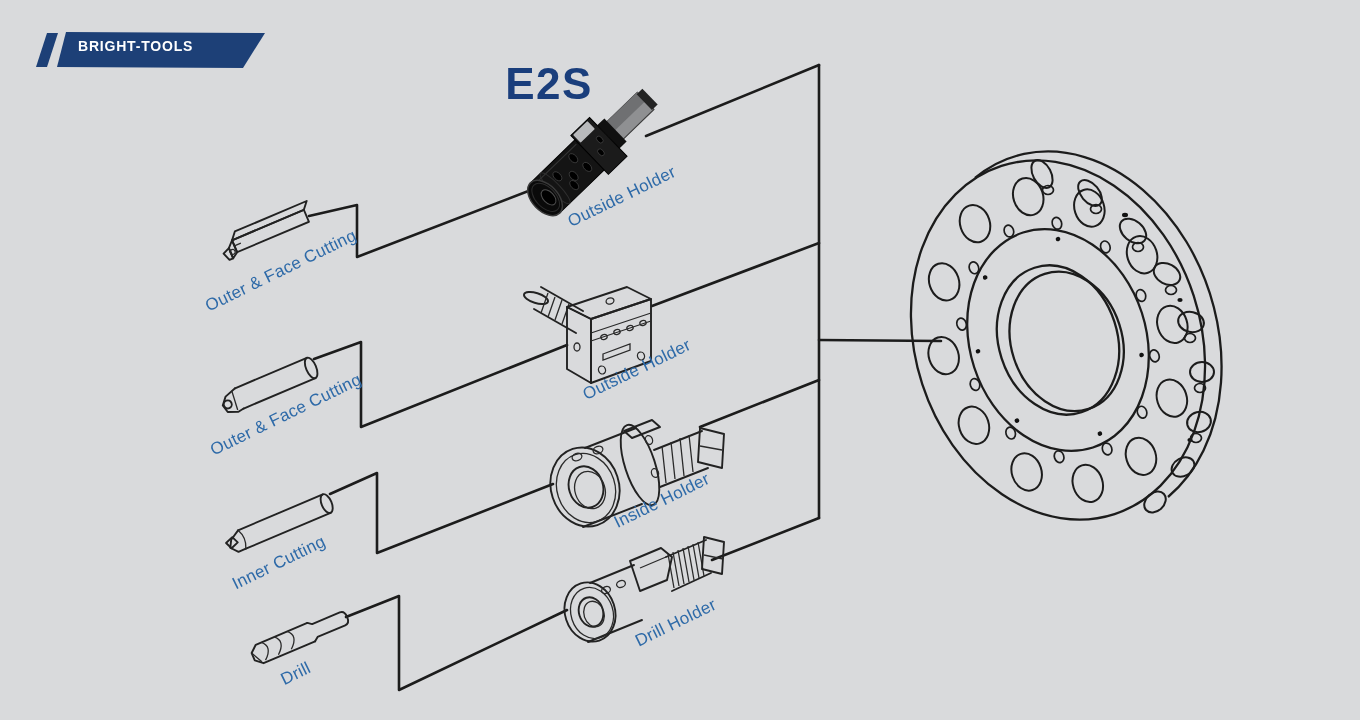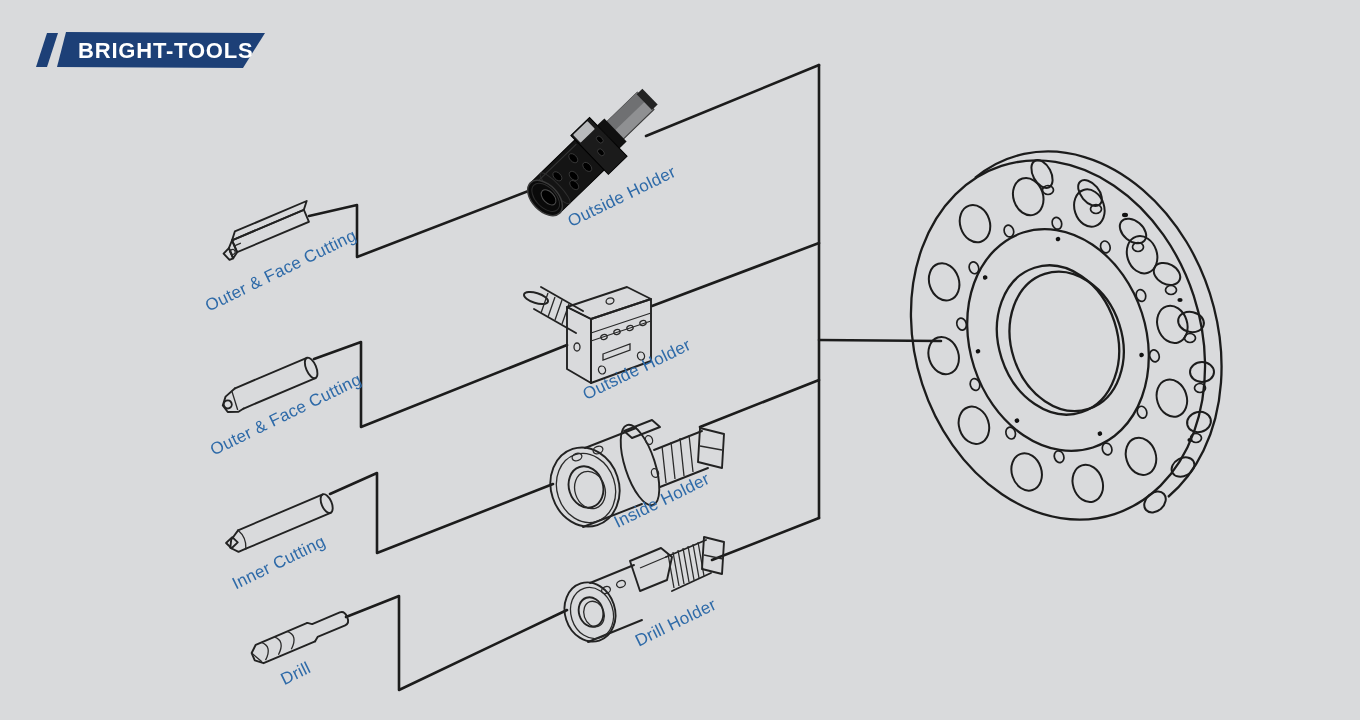--- a/index.html
+++ b/index.html
@@ -29,21 +29,21 @@
     position:absolute;white-space:nowrap;color:var(--label);
     font-size:17px;letter-spacing:.3px;
     transform:translate(-50%,-50%) rotate(-26deg);
   }
   .title{
     position:absolute;left:549px;top:84px;transform:translate(-50%,-50%);
     font-size:44px;font-weight:700;letter-spacing:1.5px;color:var(--title);
   }
   .logo-text{
     position:absolute;left:78px;top:38px;
-    font-size:22px;font-weight:800;letter-spacing:.8px;color:var(--logo_text);
+    font-size:14px;font-weight:800;letter-spacing:.8px;color:var(--logo_text);
   }
 </style>
 </head>
 <body>
 
 <div class="stage">
 
   <svg width="1360" height="720" viewBox="0 0 1360 720">
 
     <g>
@@ -234,20 +234,21 @@
         <ellipse class="disc-dot" cx="-82" cy="64" rx="3" ry="2.2"></ellipse>
         <ellipse class="disc-dot" cx="-102" cy="-14" rx="3" ry="2.2"></ellipse>
         <ellipse class="disc-dot" cx="-64" cy="-82" rx="3" ry="2.2"></ellipse>
         <ellipse class="disc-dot" cx="40" cy="-96" rx="3" ry="2.2"></ellipse>
       </g>
     </g>
   </svg>
 
   <span class="logo-text">BRIGHT-TOOLS</span>
 
+  <div class="title">E2S</div>
 
   <div class="rot-label" style="left:281px;top:271px;">Outer &amp; Face Cutting</div>
   <div class="rot-label" style="left:622px;top:197px;">Outside Holder</div>
 
   <div class="rot-label" style="left:286px;top:415px;">Outer &amp; Face Cutting</div>
   <div class="rot-label" style="left:637px;top:370px;">Outside Holder</div>
 
   <div class="rot-label" style="left:279px;top:563px;">Inner Cutting</div>
   <div class="rot-label" style="left:662px;top:501px;">Inside Holder</div>
 

